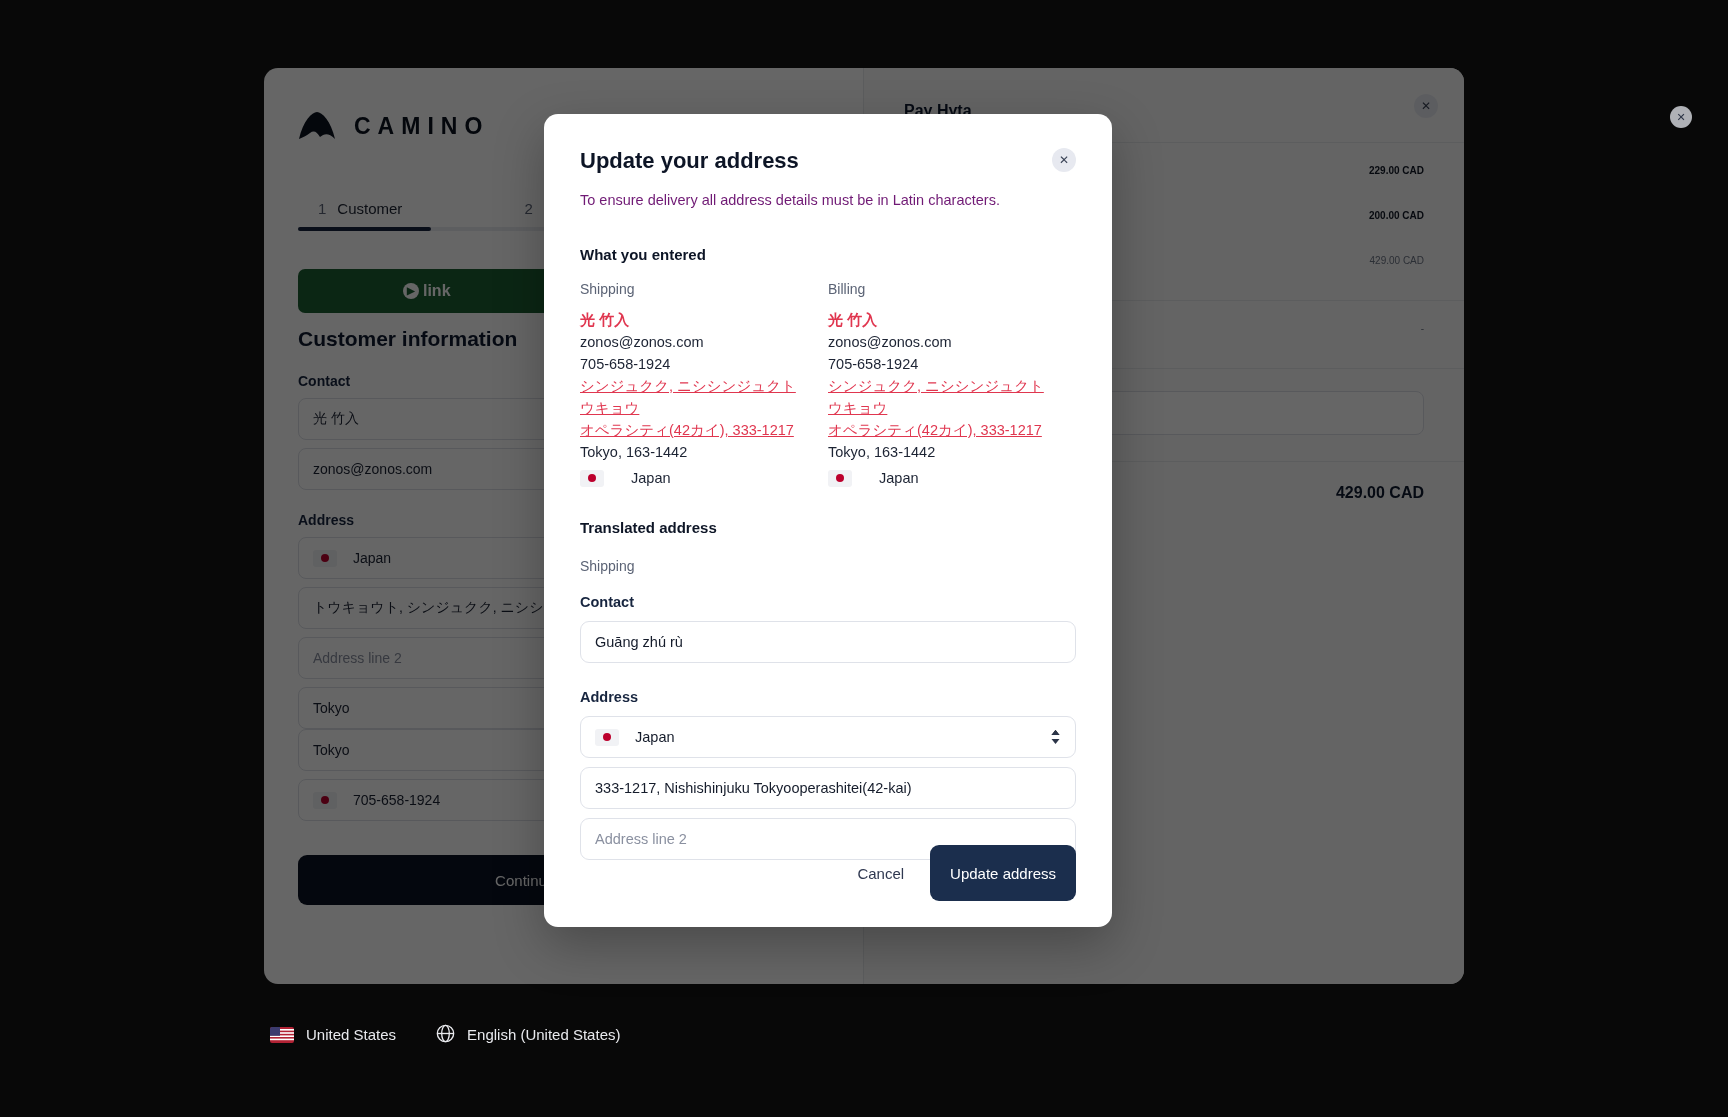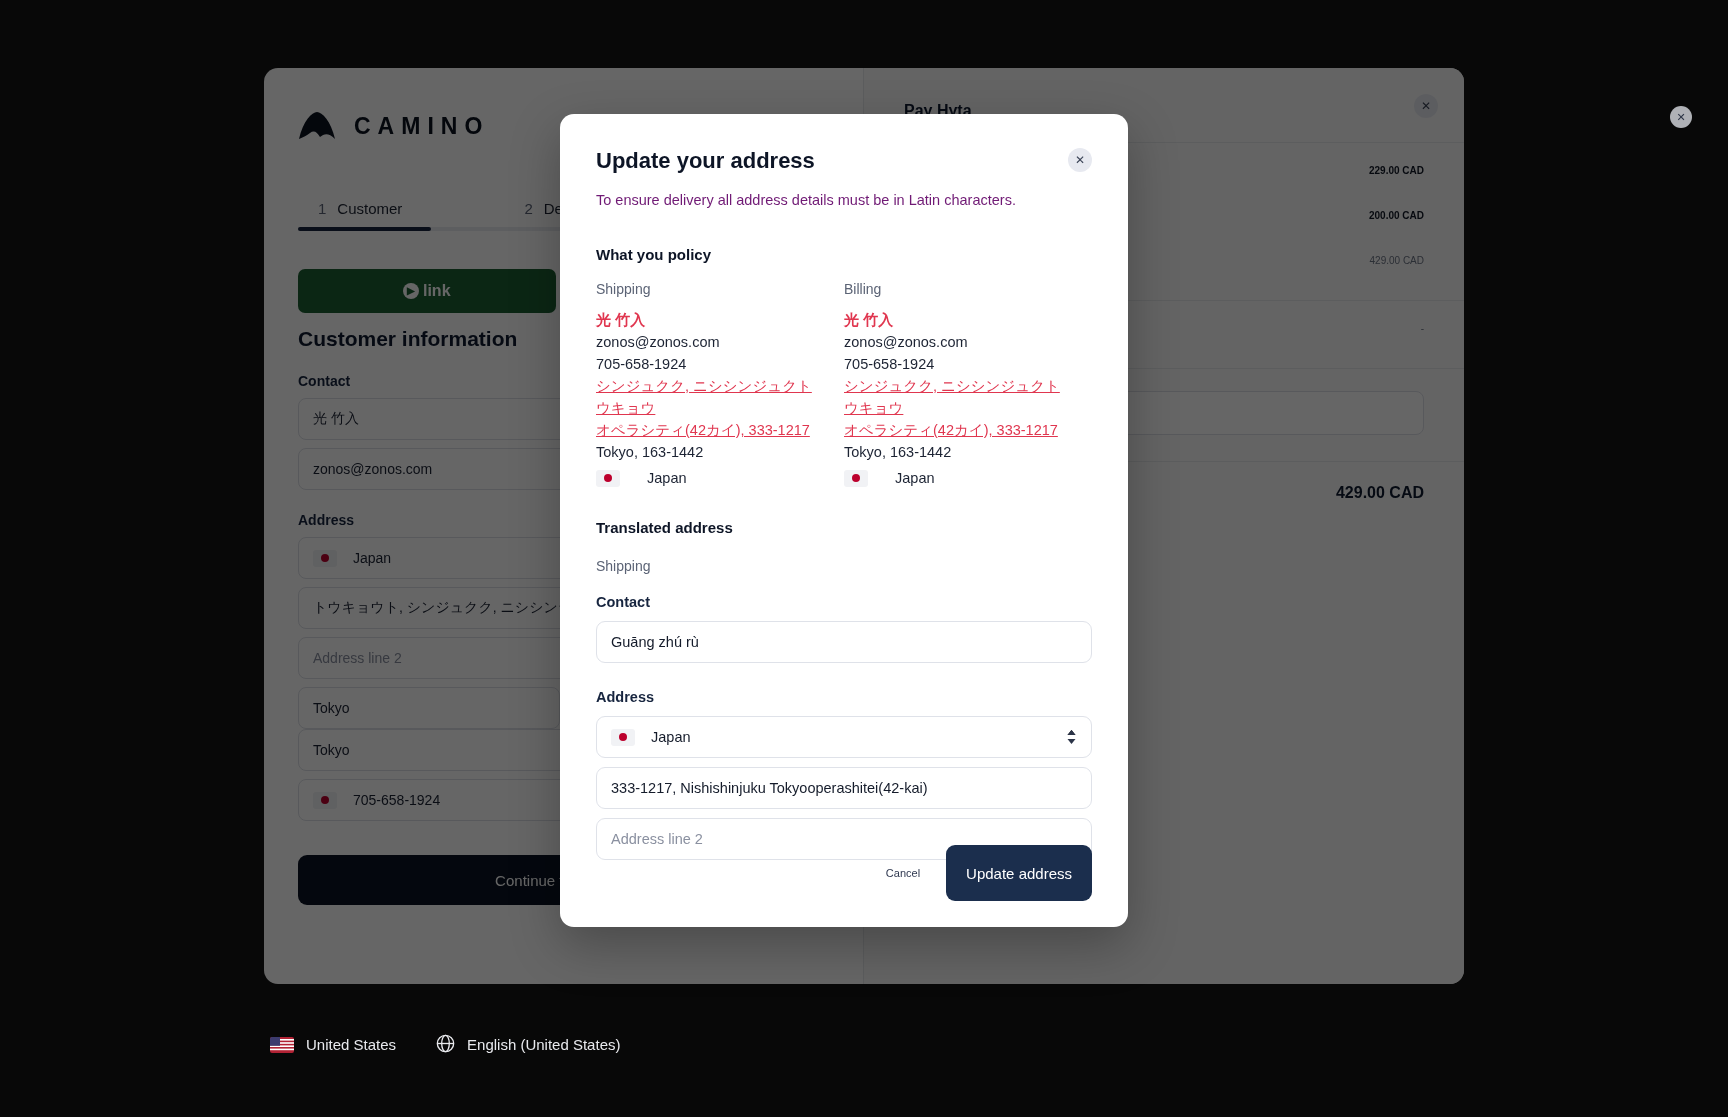--- a/index.html
+++ b/index.html
@@ -125,37 +125,37 @@
   .page-close {
     position: absolute; right: 36px; top: 106px;
     width: 22px; height: 22px; border-radius: 50%;
     background: rgba(231,233,240,0.75);
     display: flex; align-items: center; justify-content: center;
     font-size: 11px; color: #2c3446; border: none; cursor: pointer;
   }
 
   
   .footer {
-    position: absolute; left: 0; right: 0; bottom: 6px; height: 133px;
+    position: absolute; left: 0; right: 0; bottom: 16px; height: 133px;
     display: flex; align-items: center; justify-content: space-between;
     padding: 0 270px; color: #e9eaee; font-size: 15px;
   }
   .footer-left { display: flex; align-items: center; gap: 40px; }
   .f-item { display: flex; align-items: center; gap: 12px; cursor: pointer; }
   .us-flag {
     width: 24px; height: 16px; border-radius: 2px; overflow:hidden; display:block;
   }
   .footer-right { display: flex; align-items: center; gap: 36px; }
   .zonos-word { font-size: 17px; letter-spacing: 5px; font-weight: 500; }
   .zonos-mark { width: 26px; height: 26px; }
 
   
   .modal {
     position: absolute;
-    left: 560px; top: 114px;
+    left: 544px; top: 114px;
     width: 568px; height: 813px;
     background: #ffffff;
     border-radius: 14px;
     box-shadow: 0 18px 50px rgba(0,0,0,0.28);
     padding: 34px 36px 0 36px;
     overflow: hidden;
   }
   .m-head { display: flex; align-items: flex-start; justify-content: space-between; }
   .m-title { font-size: 22px; font-weight: 700; color: #0d1526; }
   .m-close {
@@ -187,21 +187,21 @@
   .m-inp.ph { color: #8a90a0; }
   .m-select { justify-content: space-between; }
   .m-select .sel-left { display: flex; align-items: center; }
   .chev { display: flex; flex-direction: column; gap: 3px; color: #303848; }
 
   .m-actions {
     position: absolute; left: 36px; right: 36px; bottom: 26px;
     display: flex; align-items: center; justify-content: flex-end; gap: 14px;
   }
   .btn-ghost {
-    background: none; border: none; font-size: 11px; color: #2f3850;
+    background: none; border: none; font-size: 15px; color: #2f3850;
     padding: 10px 12px; cursor: pointer;
   }
   .btn-primary {
     background: #1b2e4d; color: #fff; border: none; border-radius: 9px;
     font-size: 15px; padding: 16px 20px; height: 56px; cursor: pointer;
   }
 </style>
 </head>
 <body>
 
@@ -317,21 +317,21 @@
 
   <div class="modal">
 
     <div class="m-head">
       <div class="m-title">Update your address</div>
       <button class="m-close">✕</button>
     </div>
 
     <div class="m-sub">To ensure delivery all address details must be in Latin characters.</div>
 
-    <div class="m-h3">What you policy</div>
+    <div class="m-h3">What you entered</div>
 
     <div class="entered">
       <div class="entered-col">
         <div class="col-cap">Shipping</div>
         <div class="line name-err">光 竹入</div>
         <div class="line">zonos@zonos.com</div>
         <div class="line">705-658-1924</div>
         <div class="line err">シンジュクク, ニシシンジュクトウキョウ</div>
         <div class="line err">オペラシティ(42カイ), 333-1217</div>
         <div class="line">Tokyo, 163-1442</div>

